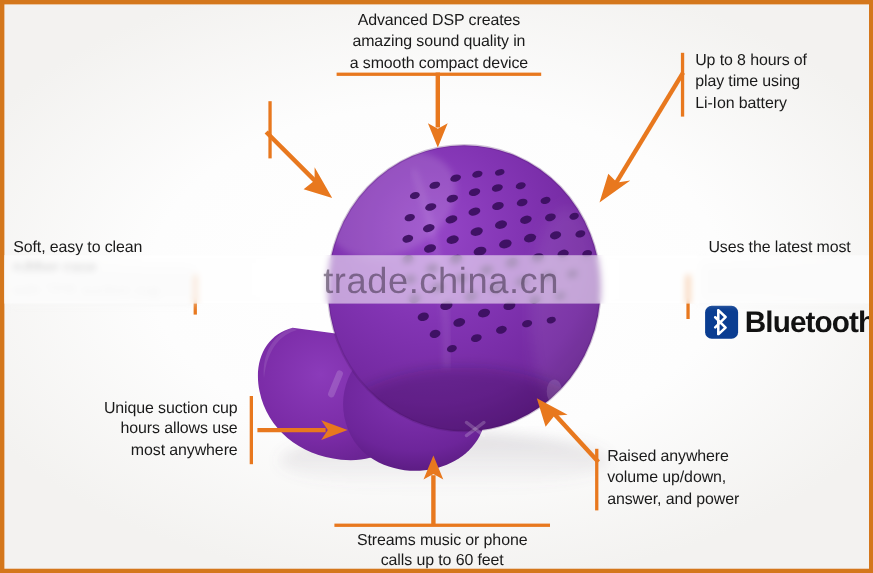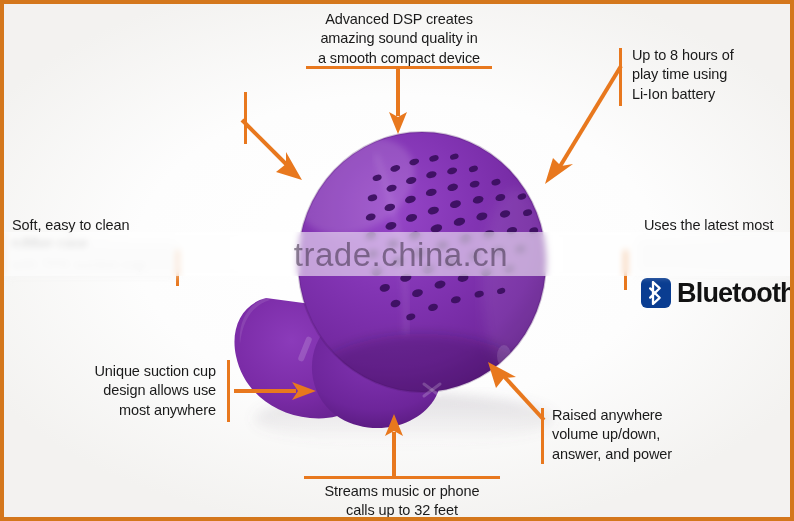--- a/index.html
+++ b/index.html
@@ -279,21 +279,21 @@
   <div id="bt-logo" style="left:637px;top:274px;">
     <span id="bt-mark">
       <svg width="18" height="24" viewBox="0 0 18 24" aria-hidden="true">
         <path d="M6,1 L12.6,7.2 L3.2,16.6 M3.2,7.4 L12.6,16.8 L6,23 L6,1" fill="none" stroke="#ffffff" stroke-width="2.3" stroke-linejoin="round" stroke-linecap="round"></path>
       </svg>
     </span>
     <span id="bt-word"><span>Bluetooth</span></span>
   </div>
 
   <div class="note r" style="left:30px;top:358px;width:182px;">Unique suction cup
-design allows use
+hours allows use
 most anywhere</div>
   <div class="bar-v" style="left:223px;top:356px;height:62px;"></div>
   <div class="arrow" style="left:228px;top:372px;">
     <svg width="86" height="30" viewBox="0 0 86 30">
       <path d="M2,15 L64,15" stroke="#e8781e" stroke-width="4" fill="none"></path>
       <path d="M84,15 L60,6 L66,15 L60,24 Z" fill="#e8781e"></path>
     </svg>
   </div>
 
   <div class="note l" style="left:548px;top:402px;width:180px;">Raised anywhere
@@ -301,21 +301,21 @@
 answer, and power</div>
   <div class="bar-v" style="left:537px;top:404px;height:56px;"></div>
   <div class="arrow" style="left:482px;top:356px;">
     <svg width="66" height="66" viewBox="0 0 66 66">
       <path d="M58,60 L14,12" stroke="#e8781e" stroke-width="4" fill="none"></path>
       <path d="M2,2 L10,28 L18,18 L30,17 Z" fill="#e8781e"></path>
     </svg>
   </div>
 
   <div class="note c" style="left:290px;top:478px;width:216px;">Streams music or phone
-calls up to 32 feet</div>
+calls up to 60 feet</div>
   <div class="bar-h" style="left:300px;top:472px;width:196px;"></div>
   <div class="arrow" style="left:378px;top:408px;">
     <svg width="24" height="68" viewBox="0 0 24 68">
       <path d="M12,66 L12,20" stroke="#e8781e" stroke-width="4" fill="none"></path>
       <path d="M12,2 L3,24 L12,19 L21,24 Z" fill="#e8781e"></path>
     </svg>
   </div>
 
   <div class="smudge" style="left:2px;top:238px;width:172px;height:34px;"></div>
   <div class="smudge" style="left:632px;top:234px;width:160px;height:36px;"></div>

